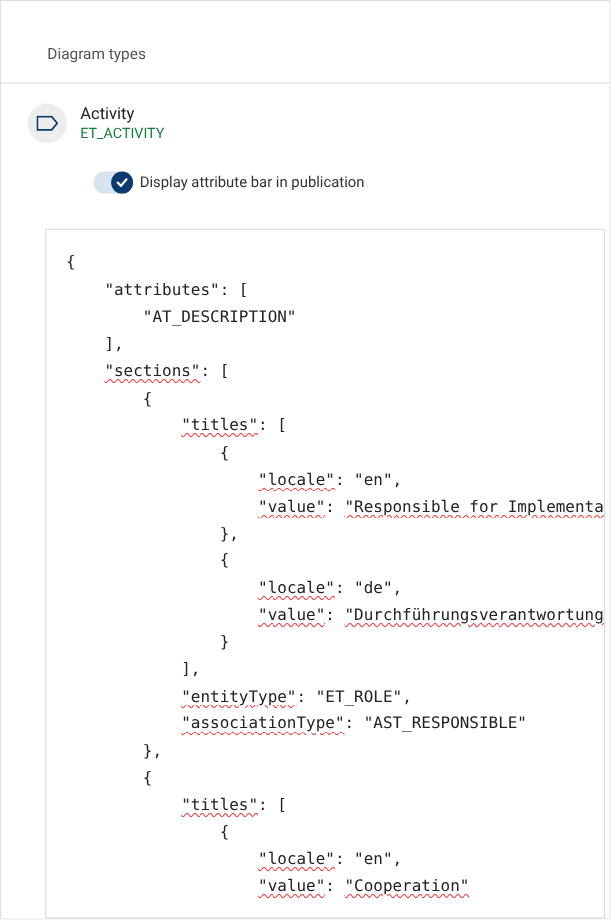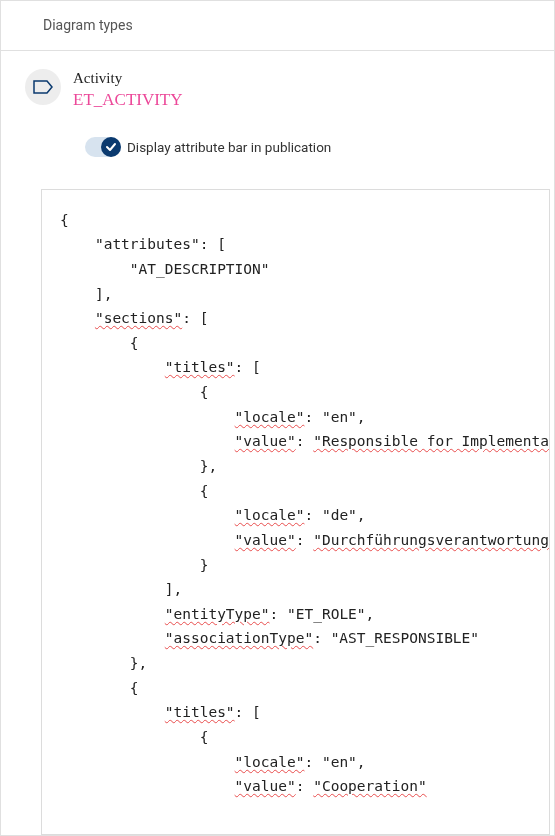--- a/index.html
+++ b/index.html
@@ -22,20 +22,21 @@
     display: flex;
     border-bottom: 1px solid #e0e0e0;
     padding-left: 20px;
   }
   .tab {
     padding: 16px 22px 14px 22px;
     font-size: 14px;
     color: #555;
     cursor: pointer;
     border-bottom: 3px solid transparent;
+    margin-top: 25px;
   }
   .tab.active {
     color: #0b3a6f;
     font-weight: 600;
     border-bottom: 3px solid #0b3a6f;
   }
   .header {
     display: flex;
     align-items: flex-start;
     gap: 12px;
@@ -45,23 +46,23 @@
     width: 36px;
     height: 36px;
     border-radius: 50%;
     background: #ededed;
     display: flex;
     align-items: center;
     justify-content: center;
     flex-shrink: 0;
   }
   .activity-icon-circle svg { display: block; }
-  .title-block { line-height: 1.3; font-family: Liberation Serif, serif; }
+  .title-block { line-height: 1.3; }
   .title-main { font-size: 15px; color: #222; }
-  .title-sub { font-size: 17px; color: #ec4899; }
+  .title-sub { font-size: 13px; color: #15803d; }
   .toggle-area {
     padding: 18px 24px 8px 84px;
     display: flex;
     flex-direction: column;
     gap: 32px;
   }
   .toggle-row {
     display: flex;
     align-items: center;
     gap: 6px;

